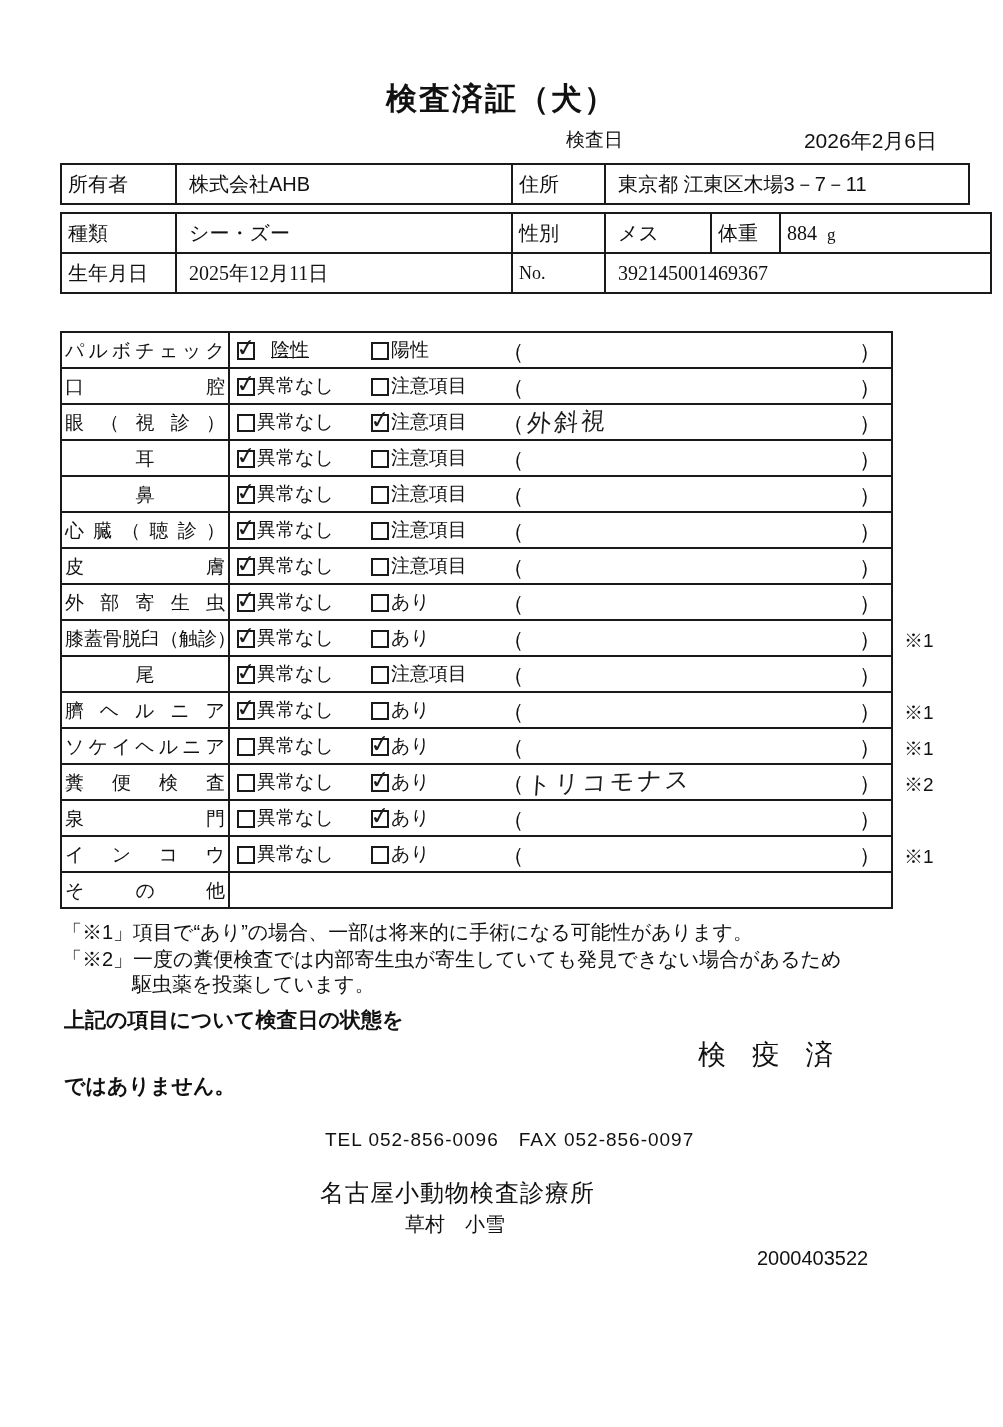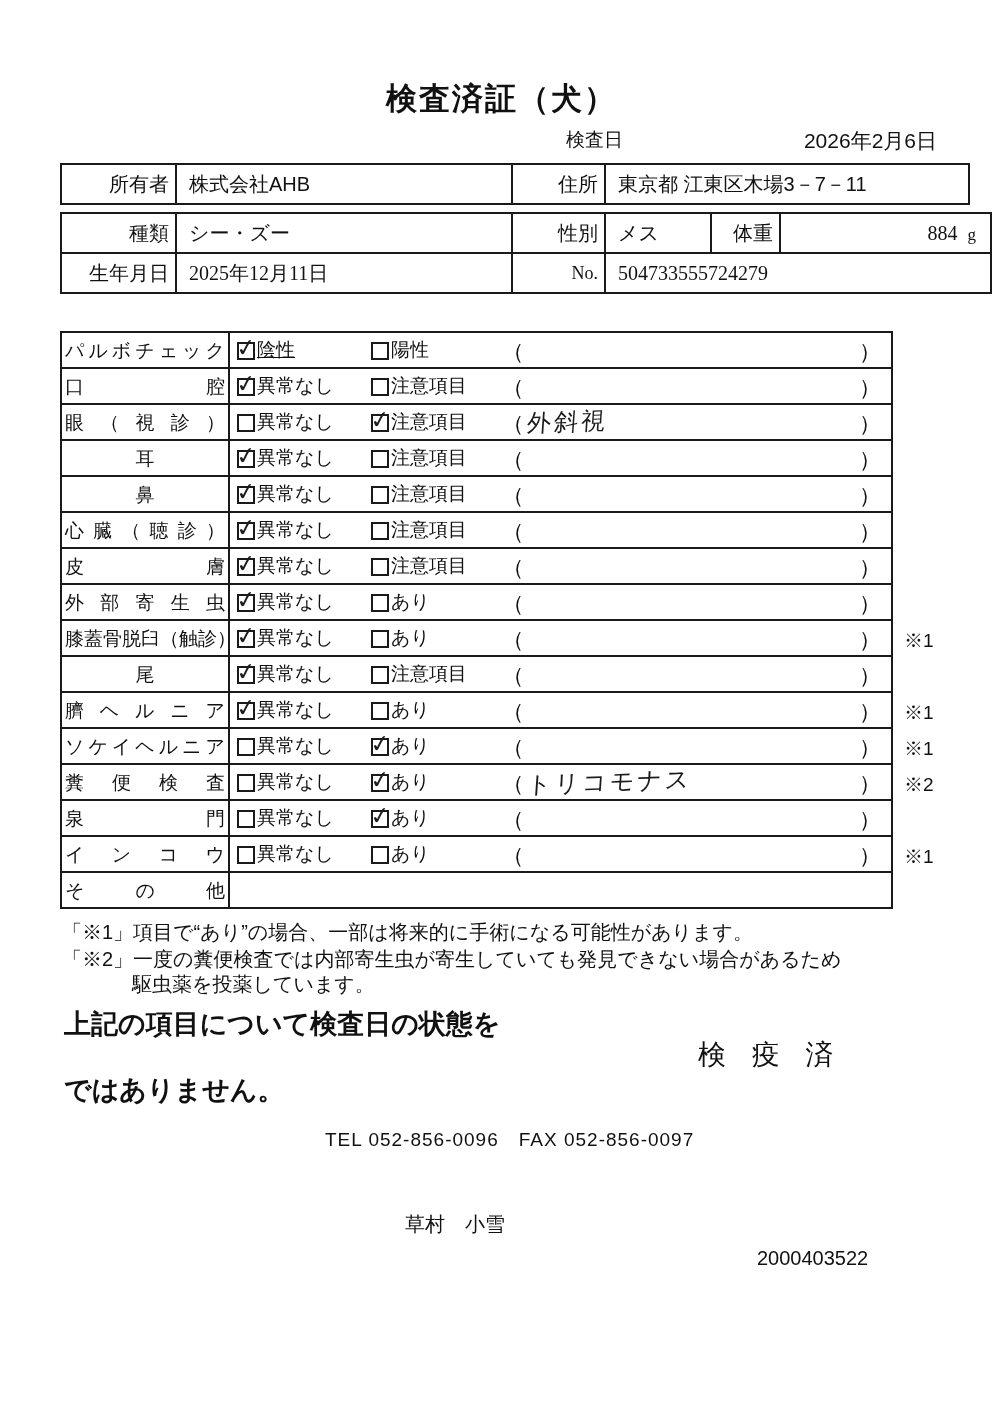--- a/index.html
+++ b/index.html
@@ -6,23 +6,23 @@
   .page{
     position:relative;width:1003px;height:1427px;background:#fff;
     font-family:"Liberation Sans",sans-serif;color:#111;overflow:hidden;
   }
   .abs{position:absolute;}
   .title{top:78px;left:0;width:100%;text-align:center;font-size:31px;font-weight:bold;letter-spacing:2px;}
   .exam-date-label{top:127px;left:566px;font-size:19px;}
   .exam-date-value{top:127px;right:66px;font-size:21px;}
   table{border-collapse:collapse;}
   td{border:2px solid #1a1a1a;font-size:20px;padding:0 6px;height:38px;white-space:nowrap;}
-  td.lbl{text-align:right;}
+  td.lbl{text-align:left;}
   td.val{text-align:left;padding-left:12px;}
-  td.num{text-align:right;padding-right:14px;}
+  td.num{padding-right:14px;}
   .t1{top:163px;left:60px;}
   .t2{top:212px;left:60px;font-family:Liberation Serif, serif;}
   .intro{top:297px;left:62px;font-size:19px;}
   
   .exam-table{top:331px;left:60px;width:829px;border:2px solid #1a1a1a;}
   .exam-row{display:flex;height:34px;border-bottom:2px solid #1a1a1a;position:relative;}
   .exam-row:last-child{border-bottom:none;}
   .exam-label-cell{width:160px;border-right:2px solid #1a1a1a;display:flex;align-items:center;padding:0 3px;flex:none;}
   .chars{flex:1;display:flex;justify-content:space-between;font-size:19px;line-height:1;}
   .chars.center{justify-content:center;}
@@ -34,21 +34,21 @@
     transform:rotate(-8deg);font-family:"DejaVu Sans",sans-serif;
   }
   .paren{position:absolute;top:4px;font-size:22px;font-weight:300;}
   .hand{
     position:absolute;top:1px;font-size:24px;letter-spacing:3px;color:#1b1b1b;
     transform:rotate(-2deg) skewX(-6deg);font-family:"DejaVu Sans",sans-serif;
   }
   .mark{position:absolute;left:calc(100% + 13px);top:7px;font-size:19px;white-space:nowrap;}
   .fn{left:62px;font-size:20px;}
   .fn3{left:132px;}
-  .disc{left:64px;font-size:27px;font-weight:bold;}
+  .disc{left:64px;font-size:21px;font-weight:bold;}
   .stamp{top:1036px;left:698px;font-size:28px;letter-spacing:9px;white-space:nowrap;}
   .addr{top:1086px;left:322px;font-size:19px;}
   .tel{top:1127px;left:325px;font-size:19px;letter-spacing:1px;}
   .clinic-name{top:1177px;left:320px;font-size:24px;letter-spacing:1px;}
   .examiner{top:1211px;left:405px;font-size:20px;}
   .serial{top:1247px;left:757px;font-size:20px;}
 </style>
 </head>
 <body>
 
@@ -79,42 +79,42 @@
       <td class="val" style="width:86px">メス</td>
       <td class="lbl" style="width:55px">体重</td>
       <td class="num" style="width:189px">
         <span>884</span>&nbsp;&nbsp;<span style="font-size:17px">g</span>
       </td>
     </tr>
     <tr>
       <td class="lbl">生年月日</td>
       <td class="val">2025年12月11日</td>
       <td class="lbl" style="font-size:18px">No.</td>
-      <td class="val" colspan="3">504733555724279</td>
+      <td class="val" colspan="3">392145001469367</td>
     </tr>
   </tbody>
     </table>
 
 
   <div class="abs exam-table" id="exam-rows">
       <div class="exam-row">
         <div class="exam-label-cell">
           <div class="chars">
             <span>パ</span>
             <span>ル</span>
             <span>ボ</span>
             <span>チ</span>
             <span>ェ</span>
             <span>ッ</span>
             <span>ク</span>
           </div>
         </div>
         <div class="exam-content-cell">
           <div class="cb checked" style="left: 7px;"></div>
-          <div class="opt" style="left: 27px; text-decoration: underline;">陰性</div>
+          <div class="opt" style="left: 41px; text-decoration: underline;">陰性</div>
           <div class="cb" style="left: 141px;"></div>
           <div class="opt" style="left: 161px;">陽性</div>
           <div class="paren" style="left: 272px;">（</div>
           <div class="paren" style="right: 10px;">）</div>
         </div>
       </div>
       <div class="exam-row">
         <div class="exam-label-cell">
           <div class="chars">
             <span>口</span>
@@ -386,16 +386,17 @@
   <div class="abs fn" style="top:919px">「※1」項目で“あり”の場合、一部は将来的に手術になる可能性があります。</div>
   <div class="abs fn" style="top:946px">「※2」一度の糞便検査では内部寄生虫が寄生していても発見できない場合があるため</div>
   <div class="abs fn fn3" style="top:971px">駆虫薬を投薬しています。</div>
 
   <div class="abs disc" style="top:1006px">上記の項目について検査日の状態を</div>
   <div class="abs disc" style="top:1072px">ではありません。</div>
 
   <div class="abs stamp">検 疫 済</div>
 
   <div class="abs tel">TEL 052-856-0096　FAX 052-856-0097</div>
+  <div class="abs clinic-name">名古屋小動物検査診療所</div>
   <div class="abs examiner">草村　小雪</div>
   <div class="abs serial">2000403522</div>
 
 </div>
 
 </body></html>

